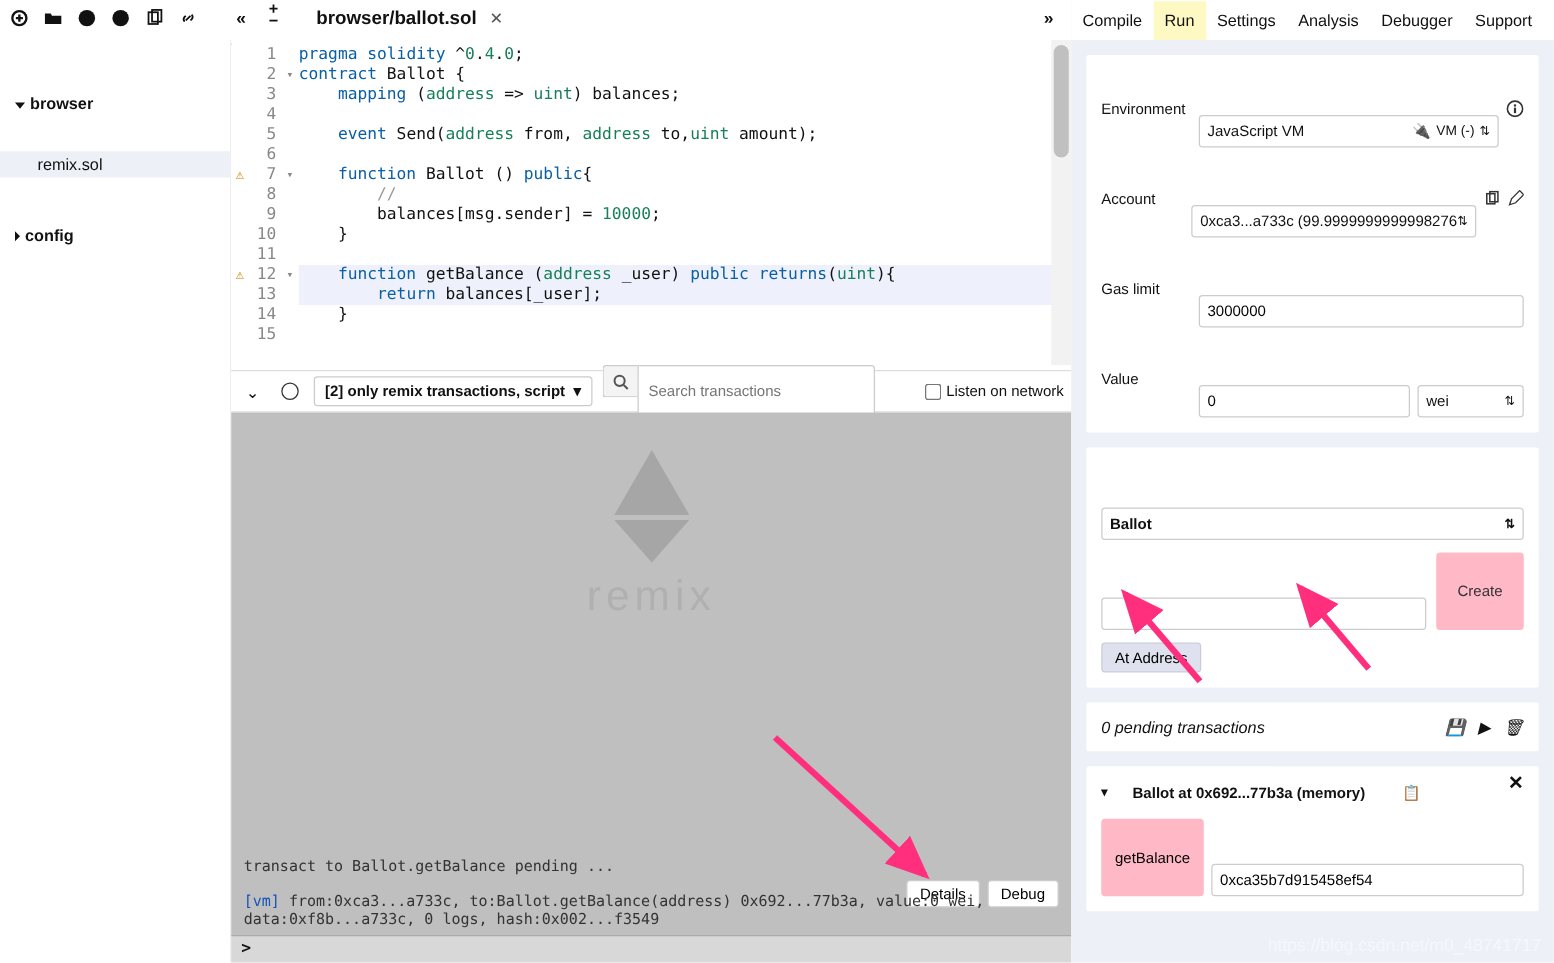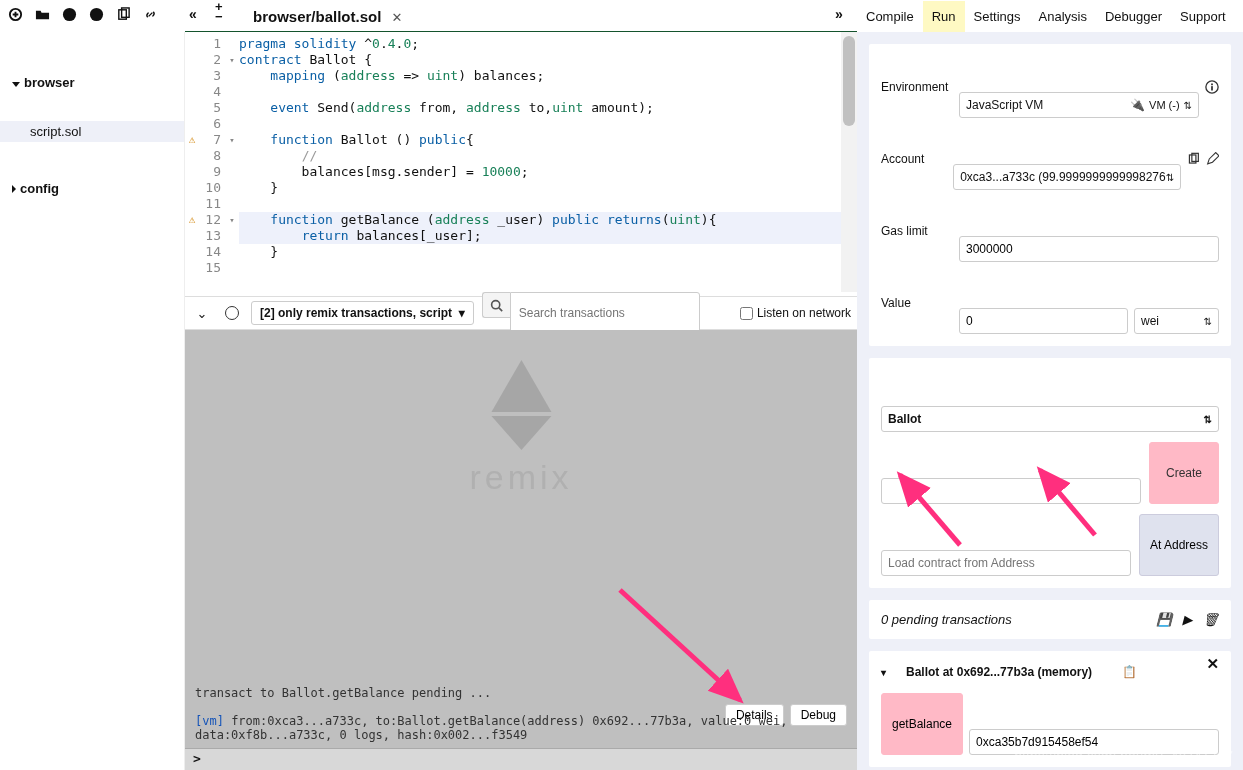--- a/index.html
+++ b/index.html
@@ -14,21 +14,21 @@
   .fp-item.bold { font-weight:bold; }
   .fp-item .caret { display:inline-block; width:0;height:0;border-left:4px solid #111;border-top:4px solid transparent;border-bottom:4px solid transparent;margin-right:4px; }
   .fp-item .caret.down { border-left:4px solid transparent;border-right:4px solid transparent;border-top:5px solid #111;border-bottom:none; }
   .fp-file { padding-left:30px; background:#eef0f8; }
 
   
   .mainarea { position:absolute; left:185px; top:0; width:672px; bottom:0; }
   .collapse-toggle { position:absolute; left:4px; top:6px; font-size:14px; font-weight:bold; }
   .plusminus { position:absolute; left:30px; top:2px; font-size:13px; line-height:10px; font-weight:bold; }
 
-  .tabbar { height:36px; padding-left:60px; display:flex; align-items:flex-end; border-bottom:5px solid #14532d; }
+  .tabbar { height:36px; padding-left:60px; display:flex; border-bottom:1px solid #14532d; }
   .tab { padding:6px 8px; font-weight:bold; font-size:15px; position:relative; }
   .tab .x { font-weight:normal; margin-left:6px; font-size:13px; color:#555; }
 
   .editor { position:absolute; top:32px; left:0; right:0; height:260px; display:flex; font-family:Menlo,Consolas,monospace; font-size:13px; line-height:16px; background:#fff; }
   .gutter-warn { width:14px; padding-top:4px; }
   .gutter-warn .w { height:16px; text-align:center; color:#d08000; font-size:11px; }
   .gutter-num { width:26px; text-align:right; color:#888; padding-top:4px; }
   .gutter-num div { height:16px; padding-right:4px; }
   .gutter-fold { width:14px; padding-top:4px; }
   .gutter-fold div { height:16px; font-size:9px; color:#888; text-align:center; }
@@ -126,21 +126,21 @@
         <rect x="3" y="3" width="8" height="10" fill="none" stroke="#111" stroke-width="1.5"></rect>
         <rect x="6" y="1" width="8" height="10" fill="none" stroke="#111" stroke-width="1.5"></rect>
       </svg></span>
   <span><svg viewBox="0 0 16 16">
         <path d="M6 10l4-4M5 11a3 3 0 0 1 0-4l1-1M11 5a3 3 0 0 1 0 4l-1 1" fill="none" stroke="#111" stroke-width="1.5"></path>
       </svg></span>
 </div>
 
 <div class="filepanel">
   <div class="fp-item bold"><span class="caret down"></span><span>browser</span></div>
-  <div class="fp-item fp-file">script.sol</div>
+  <div class="fp-item fp-file">remix.sol</div>
   <div style="height:8px"></div>
   <div class="fp-item bold"><span class="caret"></span><span>config</span></div>
 </div>
 
 <div class="mainarea">
   <div class="collapse-toggle">«</div>
   <div class="plusminus">+<br>−</div>
 
   <div class="tabbar">
     <div class="tab">
@@ -308,21 +308,20 @@
   <div class="card card2">
     <div class="sel full">
       <span>Ballot</span>
         <span class="caret2">⇅</span>
     </div>
     <div class="inline">
       <input class="inp textin" style="">
       <button class="btn-pink">Create</button>
     </div>
     <div class="inline">
-      <input class="inp textin" placeholder="Load contract from Address" style="">
       <button class="btn-grey">At Address</button>
     </div>
   </div>
 
   <div class="card card3">
     <span>0 pending transactions</span>
     <span class="icogroup">
       <span>💾</span>
       <span>▶</span>
       <span>🗑</span>

